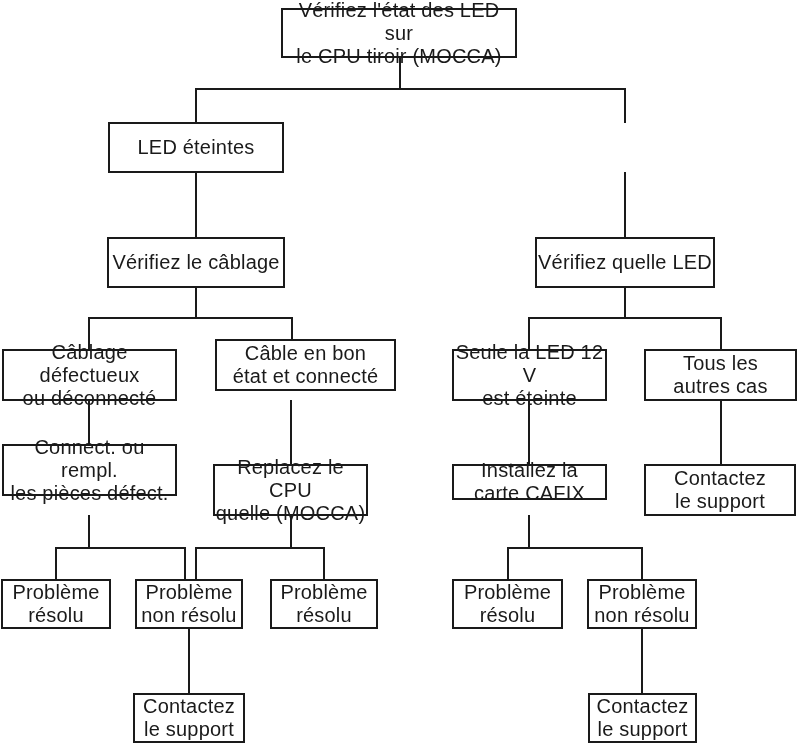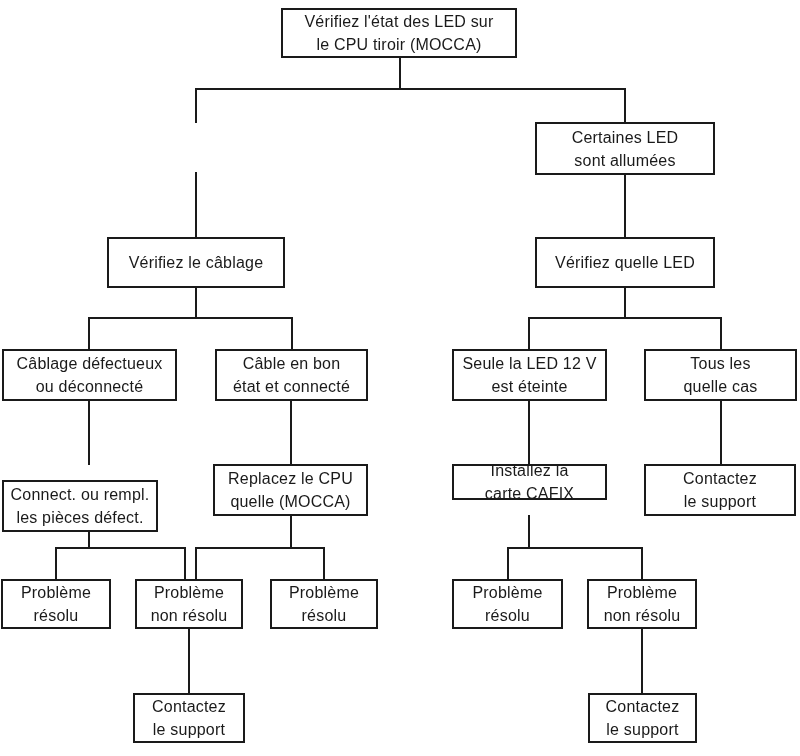--- a/index.html
+++ b/index.html
@@ -24,21 +24,21 @@
   }
   .node {
     position: absolute;
     box-sizing: border-box;
     background: #ffffff;
     border: 2px solid #1a1a1a;
     display: flex;
     align-items: center;
     justify-content: center;
     text-align: center;
-    font-size: 16px;
+    font-size: 20px;
     line-height: 23px;
     white-space: pre-line;
     letter-spacing: 0.2px;
   }
 </style>
 </head>
 <body>
 
 <div id="stage">
 
@@ -82,41 +82,40 @@
     <line x1="508" y1="548" x2="508" y2="579"></line>
     <line x1="642" y1="548" x2="642" y2="579"></line>
 
     <line x1="189" y1="629" x2="189" y2="693"></line>
     <line x1="642" y1="629" x2="642" y2="693"></line>
   </svg>
 
   <div class="node" style="left:281px;top:8px;width:236px;height:50px">Vérifiez l'état des LED sur
 le CPU tiroir (MOCCA)</div>
 
+  <div class="node" style="left:108px;top:122px;width:176px;height:51px">LED éteintes</div>
 
-  <div class="node" style="left:535px;top:122px;width:180px;height:53px">Certaines LED
-sont allumées</div>
 
   <div class="node" style="left:107px;top:237px;width:178px;height:51px">Vérifiez le câblage</div>
 
   <div class="node" style="left:535px;top:237px;width:180px;height:51px">Vérifiez quelle LED</div>
 
   <div class="node" style="left:2px;top:349px;width:175px;height:52px">Câblage défectueux
 ou déconnecté</div>
 
-  <div class="node" style="left:215px;top:349px;width:153px;height:52px">Câble en bon
+  <div class="node" style="left:215px;top:339px;width:181px;height:52px">Câble en bon
 état et connecté</div>
 
   <div class="node" style="left:452px;top:349px;width:155px;height:52px">Seule la LED 12 V
 est éteinte</div>
 
   <div class="node" style="left:644px;top:349px;width:153px;height:52px">Tous les
-quelle cas</div>
+autres cas</div>
 
-  <div class="node" style="left:2px;top:480px;width:156px;height:52px">Connect. ou rempl.
+  <div class="node" style="left:2px;top:444px;width:175px;height:52px">Connect. ou rempl.
 les pièces défect.</div>
 
   <div class="node" style="left:213px;top:464px;width:155px;height:52px">Replacez le CPU
 quelle (MOCCA)</div>
 
   <div class="node" style="left:452px;top:464px;width:155px;height:36px">Installez la
 carte CAFIX</div>
 
   <div class="node" style="left:644px;top:464px;width:152px;height:52px">Contactez
 le support</div>

